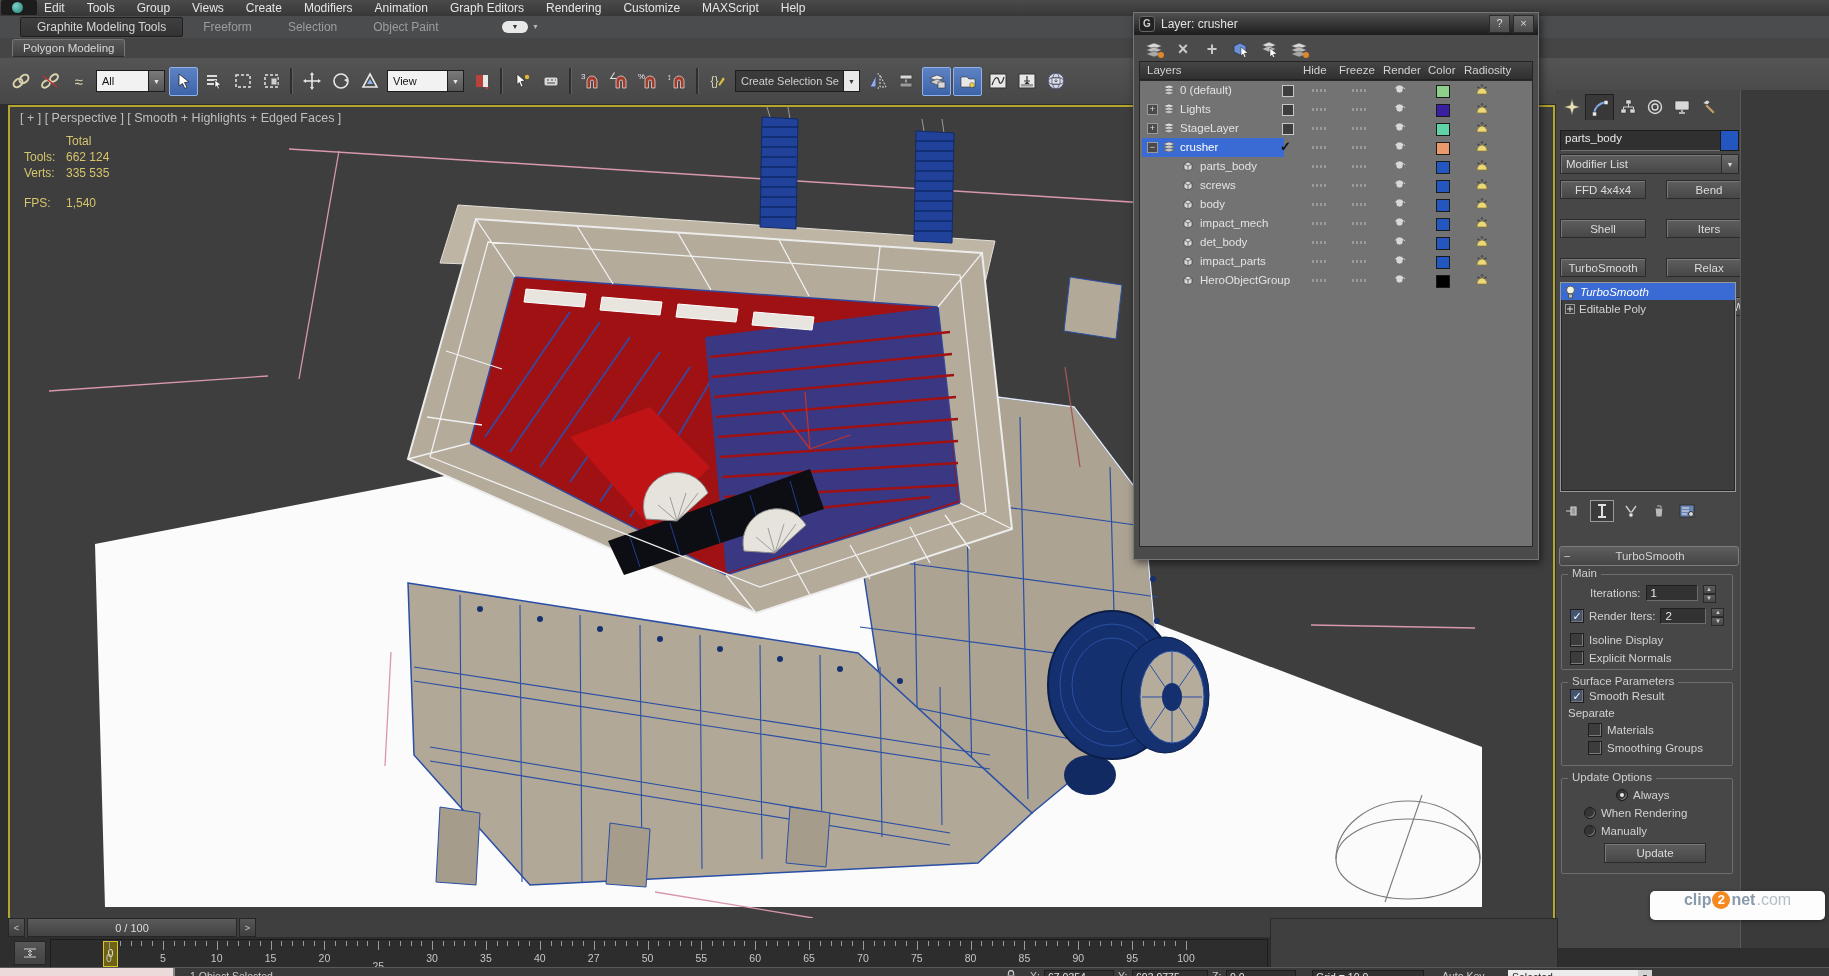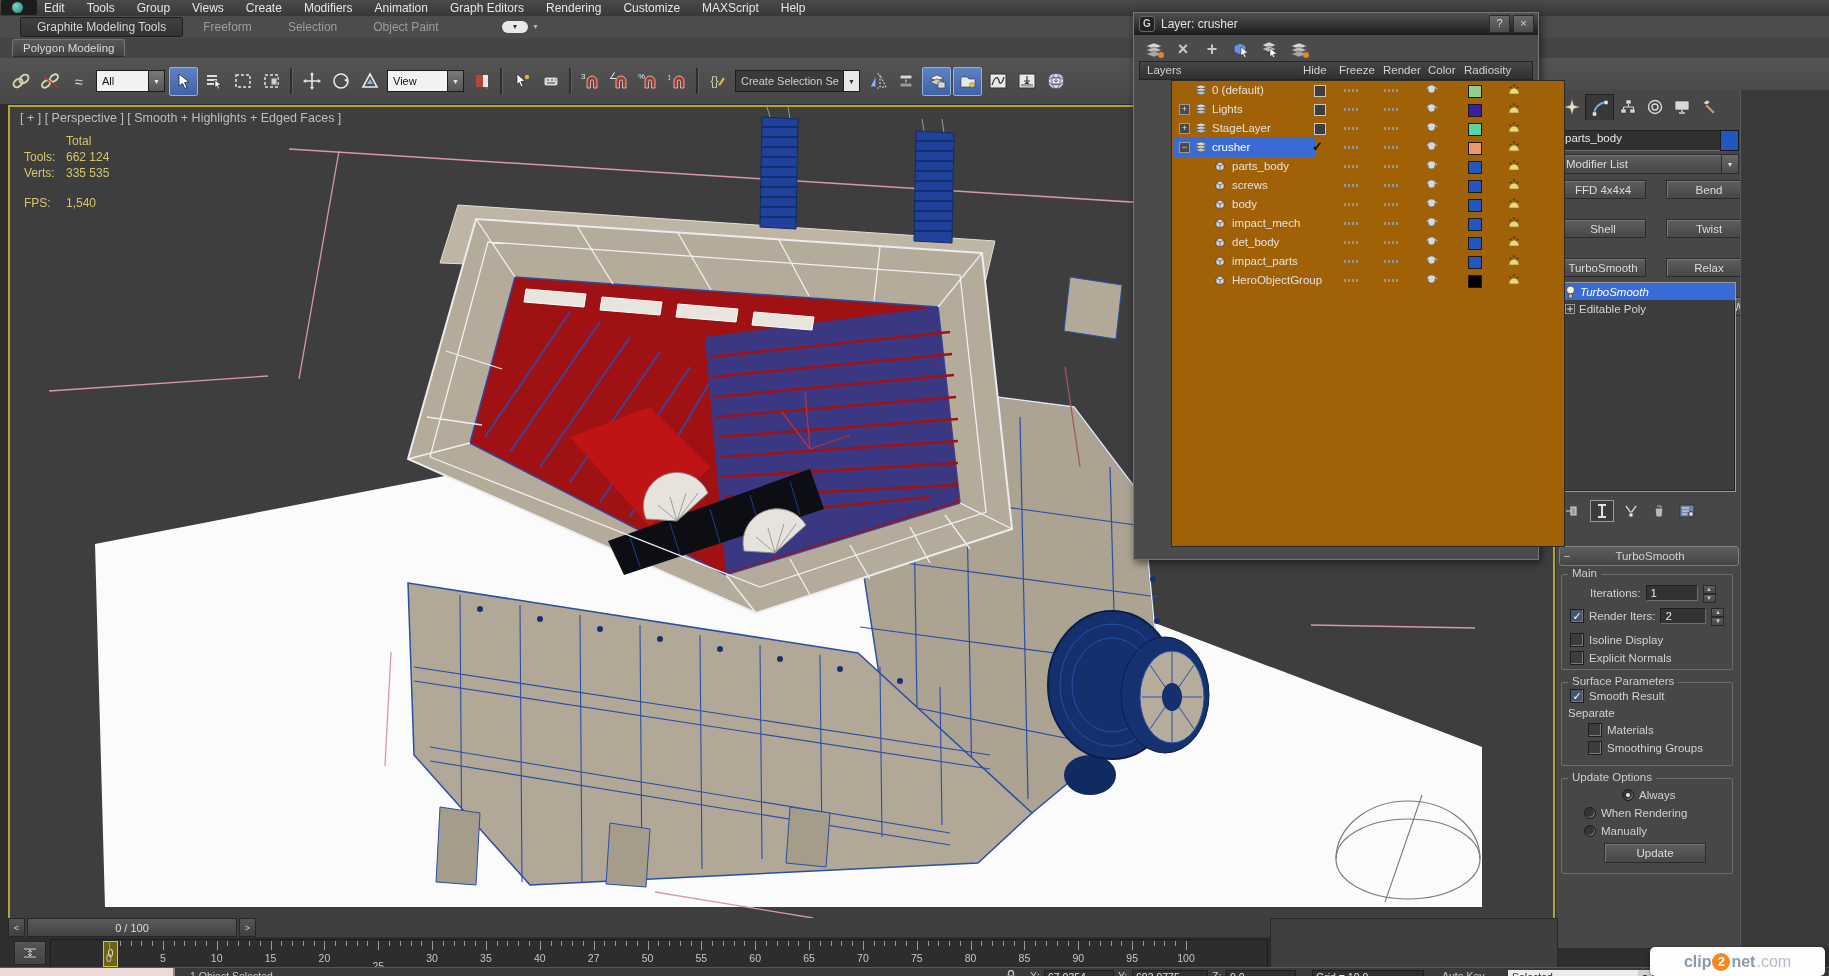--- a/index.html
+++ b/index.html
@@ -39,21 +39,21 @@
   
   #layerdlg{left:1133px;top:12px;width:404px;height:546px;background:#4b4b4b;border:1px solid #777;box-shadow:2px 3px 8px rgba(0,0,0,.55);font-size:11.5px;}
   #dlg-title{left:0;top:0;width:100%;height:22px;background:linear-gradient(#505050,#1c1c1c);color:#e2e2e2;font-size:12px;display:flex;align-items:center;}
   #dlg-icon{width:14px;height:14px;margin:0 6px 0 5px;background:#222;border:1px solid #666;border-radius:3px;color:#ccc;font-size:10px;font-weight:bold;text-align:center;line-height:14px;}
   .dlgbtn{width:19px;height:16px;background:linear-gradient(#6a6a6a,#4c4c4c);border:1px solid #2a2a2a;color:#d8d8d8;font-size:11px;text-align:center;line-height:15px;margin-left:3px;}
   #dlg-tools{left:4px;top:24px;width:396px;height:24px;display:flex;align-items:center;gap:9px;padding-left:6px;box-sizing:border-box;}
   .dtool{width:20px;height:20px;display:flex;align-items:center;justify-content:center;position:relative;color:#c8c8c8;font-weight:bold;font-size:15px;}
   .odot{position:absolute;right:0;bottom:1px;width:6px;height:6px;border-radius:50%;background:#e2862a;}
   #dlg-header{left:5px;top:48px;width:394px;height:19px;background:linear-gradient(#454545,#303030);border:1px solid #242424;color:#d2d2d2;box-sizing:border-box;}
   .hcell{position:absolute;top:2px;font-size:11.5px;}
-  #dlg-list{left:5px;top:67px;width:394px;height:467px;background:#a16207;border:1px solid #2a2a2a;box-sizing:border-box;overflow:hidden;margin-left:32px;}
+  #dlg-list{left:5px;top:67px;width:394px;height:467px;background:#737373;border:1px solid #2a2a2a;box-sizing:border-box;overflow:hidden;}
   .lrow{position:relative;height:19px;color:#e2e2e2;}
   .lsel{position:absolute;left:2px;top:0;width:142px;height:19px;background:#3a6ad4;}
   .exp{position:absolute;left:7px;top:4px;width:9px;height:9px;background:#4a4a4a;border:1px solid #9a9a9a;color:#ddd;font-size:9px;line-height:8px;text-align:center;}
   .licon{position:absolute;top:3px;}
   .lname{position:absolute;top:2.5px;font-size:11.5px;white-space:nowrap;}
   .cbox{position:absolute;left:142px;top:4px;width:10px;height:10px;border:1px solid #c8c8c8;background:#3e3e3e;}
   .ccheck{position:absolute;left:140px;top:1px;color:#101010;font-weight:bold;font-size:13px;}
   .dash{position:absolute;top:8px;width:16px;height:3px;background:repeating-linear-gradient(90deg,#9a9a9a 0 2px,transparent 2px 4px);}
   .swatch{position:absolute;top:3.5px;width:12px;height:11px;border:1px solid #1a1a1a;}
   
@@ -98,21 +98,21 @@
   .tick{position:absolute;top:1px;width:1px;background:#9a9a9a;}
   .tnum{position:absolute;top:12px;color:#c6c6c6;font-size:10.5px;transform:translateX(-50%);}
   #fmark{position:absolute;left:52px;top:1px;width:13px;height:24px;background:#6e6214;border:1px solid #d8c62e;color:#e8e8e8;font-size:10px;text-align:center;line-height:24px;}
   #tl-right{left:1270px;top:918px;width:286px;height:48px;background:#3f3f3f;border:1px solid #2a2a2a;}
   #statusstrip{left:0;top:967px;width:1829px;height:9px;background:#3a3a3a;border-top:1px solid #585858;overflow:hidden;font-size:11px;color:#ccc;}
   #listener{left:0;top:0;width:173px;height:9px;background:#ecd9d9;border-right:2px solid #888;}
   .sfield{position:absolute;top:2px;height:14px;background:#303030;border:1px solid #1d1d1d;color:#e4e4e4;font-size:10.5px;padding:0 3px;line-height:13px;}
   .slab{position:absolute;top:2px;font-size:10.5px;}
   #selcombo{left:1508px;top:2px;width:140px;height:14px;background:#ececec;color:#222;font-size:10.5px;display:flex;align-items:center;padding-left:4px;}
   #selcombo .arr{margin-left:auto;width:14px;text-align:center;background:#d2d2d2;font-size:7px;color:#333;height:100%;line-height:14px;}
-  #watermark{left:1650px;top:947px;width:175px;height:29px;background:#fdfdfd;border-radius:5px;display:flex;align-items:center;justify-content:center;gap:1px;font-size:16px;box-shadow:0 1px 4px rgba(0,0,0,.4);}
+  #watermark{left:1650px;top:891px;width:175px;height:29px;background:#fdfdfd;border-radius:5px;display:flex;justify-content:center;gap:1px;font-size:16px;box-shadow:0 1px 4px rgba(0,0,0,.4);}
   #watermark .c1{color:#8a9aaa;font-weight:bold;}
   #watermark .c2{width:18px;height:18px;border-radius:50%;background:#f5891f;color:#fff;font-weight:bold;font-size:13px;text-align:center;line-height:18px;}
   #watermark .c4{color:#b4bec8;}
   svg{display:block;}
 </style>
 </head>
 <body>
 
 <div id="menubar" class="abs">
   <div id="logo" class="abs">
@@ -475,21 +475,21 @@
   <div id="obj-name" class="abs">parts_body</div>
   <div id="obj-color" class="abs" style="background: rgb(36, 86, 192);"></div>
   <div id="modlist" class="abs btn3d" style="justify-content:flex-start">
     <span class="lbl">Modifier List</span>
     <span class="arr">▼</span>
   </div>
   <div id="mod-grid" class="abs">
       <div class="btn3d">FFD 4x4x4</div>
       <div class="btn3d">Bend</div>
       <div class="btn3d">Shell</div>
-      <div class="btn3d">Twist</div>
+      <div class="btn3d">Iters</div>
       <div class="btn3d">TurboSmooth</div>
       <div class="btn3d">Relax</div>
       <div class="btn3d">Symmetry</div>
       <div class="btn3d">Unwrap UVW</div>
     </div>
   <div id="mod-stack" class="abs">
       <div class="stack-row sel it">
         <span>
           <svg width="11" height="14">
             <circle cx="5.5" cy="5" r="4" fill="#f4f4e2" stroke="#555"></circle>
@@ -588,21 +588,21 @@
       </div>
     <div class="prow" style="top:58px;left:26px">
         <span class="chk off"></span>
       <span>Smoothing Groups</span>
       </div>
   </div>
 
   <div class="fieldset" style="top:688px;height:96px">
     <span class="legend">Update Options</span>
     <div id="upd-radios">
-        <div class="prow" style="top: 10px; left: 28px; position: absolute; padding-left: 32px;">
+        <div class="prow" style="top: 10px; left: 22px; position: absolute; padding-left: 32px;">
           <span class="radio on"></span>
           <span>Always</span>
         </div>
         <div class="prow" style="top: 28px; left: 22px; position: absolute;">
           <span class="radio"></span>
           <span>When Rendering</span>
         </div>
         <div class="prow" style="top: 46px; left: 22px; position: absolute;">
           <span class="radio"></span>
           <span>Manually</span>

